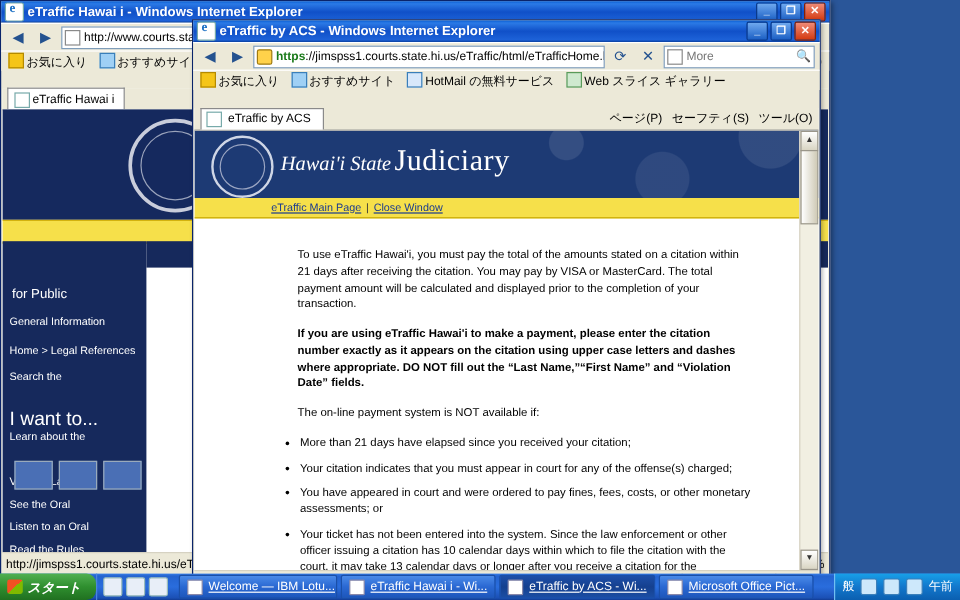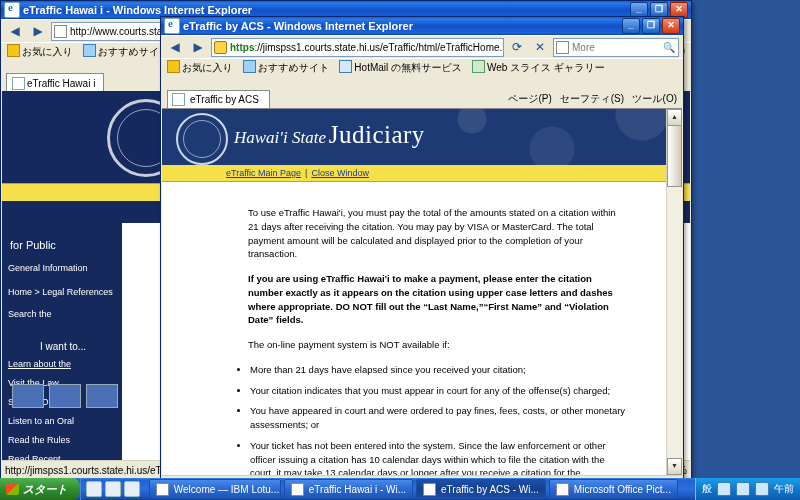--- a/index.html
+++ b/index.html
@@ -89,21 +89,21 @@
     background:linear-gradient(to bottom,#51b051,#2f8f2f 50%,#207020);
     border-radius:0 8px 8px 0;color:#fff;font-weight:bold;font-size:11px;font-style:italic;}
   #startbtn .flag{width:13px;height:12px;background:
      linear-gradient(to bottom right,#f25022 50%,#7fba00 50%);border-radius:2px;}
   .qlaunch{display:flex;align-items:center;gap:3px;padding:0 5px;border-left:1px solid #4b86dd;}
   .qico{width:14px;height:14px;border-radius:2px;background:#e8eef8;border:1px solid #9bb;}
   .tasks{display:flex;align-items:center;gap:3px;padding-left:4px;flex:1;overflow:hidden;}
   .task{height:18px;min-width:0;max-width:118px;display:flex;align-items:center;gap:5px;
     padding:0 6px;border:1px solid #1a4fa8;border-radius:2px;
     background:linear-gradient(to bottom,#4a8ae8,#2a68d2 50%,#1d56bb);
-    color:#fff;font-size:10px;white-space:nowrap;overflow:hidden;text-overflow:ellipsis;}
+    color:#fff;font-size:10px;white-space:nowrap;overflow:hidden;text-overflow:ellipsis;text-decoration:underline;}
   .task.active{background:linear-gradient(to bottom,#1d4fa8,#15408f 50%,#1b4ea4);}
   .task .tico{width:11px;height:11px;background:#fff;border:1px solid #88a;border-radius:1px;flex:none;}
   .tray{display:flex;align-items:center;gap:5px;height:22px;padding:0 6px;
     background:linear-gradient(to bottom,#18a0e8,#1277cc 50%,#0b5fb0);border-left:1px solid #6fc0f2;color:#fff;font-size:10px;}
   .tray .ti{width:12px;height:12px;border-radius:2px;background:#cde8fb;border:1px solid #3a7fba;}
 </style>
 </head>
 <body>
 
 <div class="win" id="bgwin">
@@ -151,23 +151,23 @@
       <div class="jud-banner">
         <div class="jud-seal"></div>
       </div>
       <div class="yellowbar"></div>
       <div class="leftcol"></div>
       <div class="bluestrip"></div>
       <div class="bgtext white" style="left:8px;top:148px;font-size:11px;">for Public</div>
       <div class="bgtext white" style="left:6px;top:172px;">General Information</div>
       <div class="bgtext" style="left:6px;top:196px;color:#fff;">Home  &gt;  Legal References</div>
       <div class="bgtext" style="left:6px;top:218px;color:#fff;">Search the</div>
-      <div class="bgtext" style="left:6px;top:250px;color:#fff;font-size:10px;margin-left:32px;">I want to...</div>
+      <div class="bgtext" style="left:6px;top:250px;color:#fff;font-size:16px;">I want to...</div>
       <div style="position:absolute;left:6px;top:268px;width:112px;">
-        <div class="bgtext white" style="position:static;margin-bottom:9px;text-decoration:underline;">Learn about the</div>
+        <div class="bgtext white" style="position:static;margin-bottom:27px;">Learn about the</div>
         <div class="bgtext white" style="position:static;margin-bottom:9px;">Visit the Law</div>
         <div class="bgtext white" style="position:static;margin-bottom:9px;">See the Oral</div>
         <div class="bgtext white" style="position:static;margin-bottom:9px;">Listen to an Oral</div>
         <div class="bgtext white" style="position:static;margin-bottom:9px;">Read the Rules</div>
         <div class="bgtext white" style="position:static;margin-bottom:9px;">Read Recent</div>
 
       </div>
 
       <div class="bg-thumbs">
         <div class="bg-thumb"></div>

